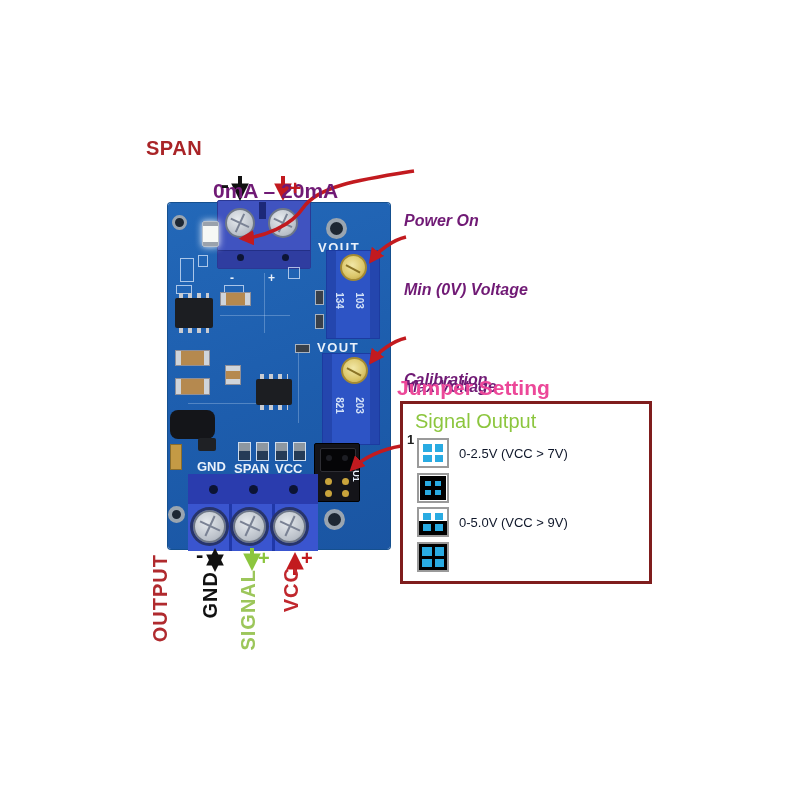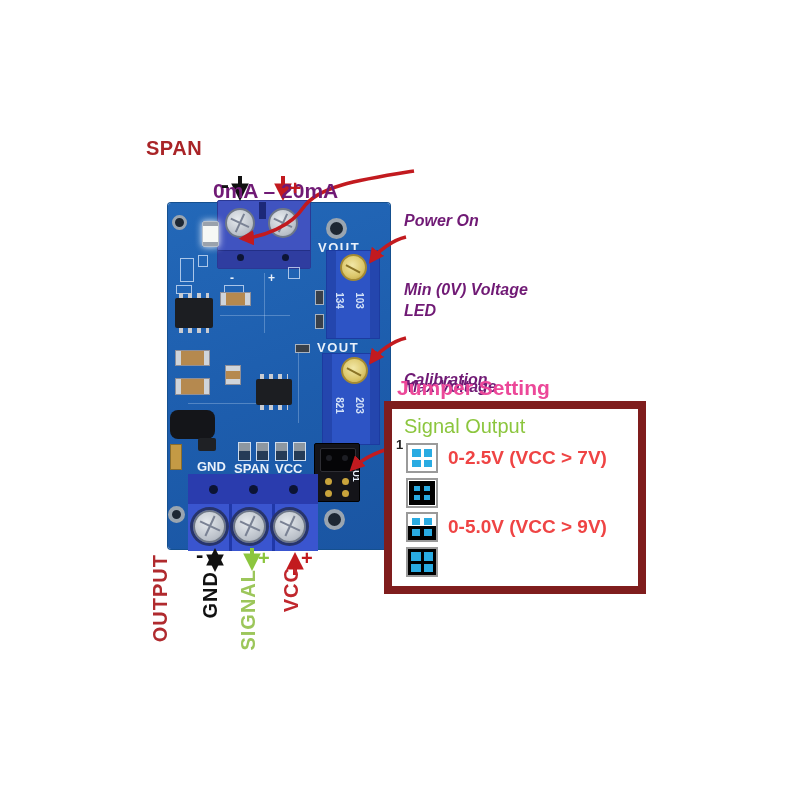--- a/index.html
+++ b/index.html
@@ -7,24 +7,24 @@
           font-family:"Liberation Sans",sans-serif;}
   .abs{position:absolute;}
   .txt{position:absolute;white-space:pre;}
   
   .red-note{color:#701a75;font-weight:600;font-size:16px;line-height:30px;font-style:italic;}
   .range{color:#701a75;font-weight:700;font-size:21px;line-height:29px;}
   .heading{color:#ec4899;font-weight:700;font-size:21px;}
   .vtext{position:absolute;writing-mode:vertical-rl;transform:rotate(180deg);
          font-weight:700;font-size:20px;line-height:1;letter-spacing:1px;}
   
-  #jtable{position:absolute;left:384px;top:401px;width:246px;height:177px;
-          background:#fff;border:8px solid #7f1d1d;}
+  #jtable{position:absolute;left:400px;top:401px;width:246px;height:177px;
+          background:#fff;border:3px solid #7f1d1d;}
   .jrow{position:absolute;left:14px;display:flex;align-items:center;gap:10px;}
-  .jlabel{color:#ef4444;font-weight:700;font-size:19px;white-space:nowrap;}
+  .jlabel{color:#0f172a;font-weight:400;font-size:13px;white-space:nowrap;}
   .jicon{width:32px;height:30px;border:2px solid #9a9a9a;background:#fff;
          display:grid;grid-template-columns:1fr 1fr;grid-template-rows:1fr 1fr;
          gap:3px;padding:4px;box-sizing:border-box;}
   .jicon i{background:#29abe2;display:block;}
   .jicon.capped-sm{background:#000;box-shadow:inset 0 0 0 1px #fff;padding:6px;gap:4px;}
   .jicon.capped-lg{background:#000;padding:3px;gap:3px;}
   .jicon.half{background:linear-gradient(#fff 0 46%,#000 46% 100%);padding:4px;gap:4px;}
   
   #pcb{position:absolute;left:168px;top:203px;width:222px;height:346px;
        background:linear-gradient(160deg,#2368b8 0%,#1d5dad 55%,#1a55a2 100%);
@@ -183,21 +183,20 @@
 
   <div class="txt" style="left:146px;top:137px;font-weight:700;font-size:20px;color:#a92427;letter-spacing:.5px;">SPAN</div>
   <div class="txt range" style="left:213px;top:118px;">
     <div>0mA – 20mA</div>
   </div>
   <div class="txt" style="left:221px;top:171px;font-weight:700;font-size:24px;color:#111;">-</div>
   <div class="txt" style="left:289px;top:176px;font-weight:700;font-size:21px;color:#c21a1f;">+</div>
 
   <div class="txt red-note" style="left:404px;top:146px;">
     <div>Power On</div>
-    <div>LED</div>
   </div>
   <div class="txt red-note" style="left:404px;top:215px;">
     <div>Min (0V) Voltage</div>
     <div>Calibration</div>
   </div>
   <div class="txt red-note" style="left:404px;top:312px;">
     <div>Max Voltage</div>
     <div>Calibration</div>
   </div>
 

